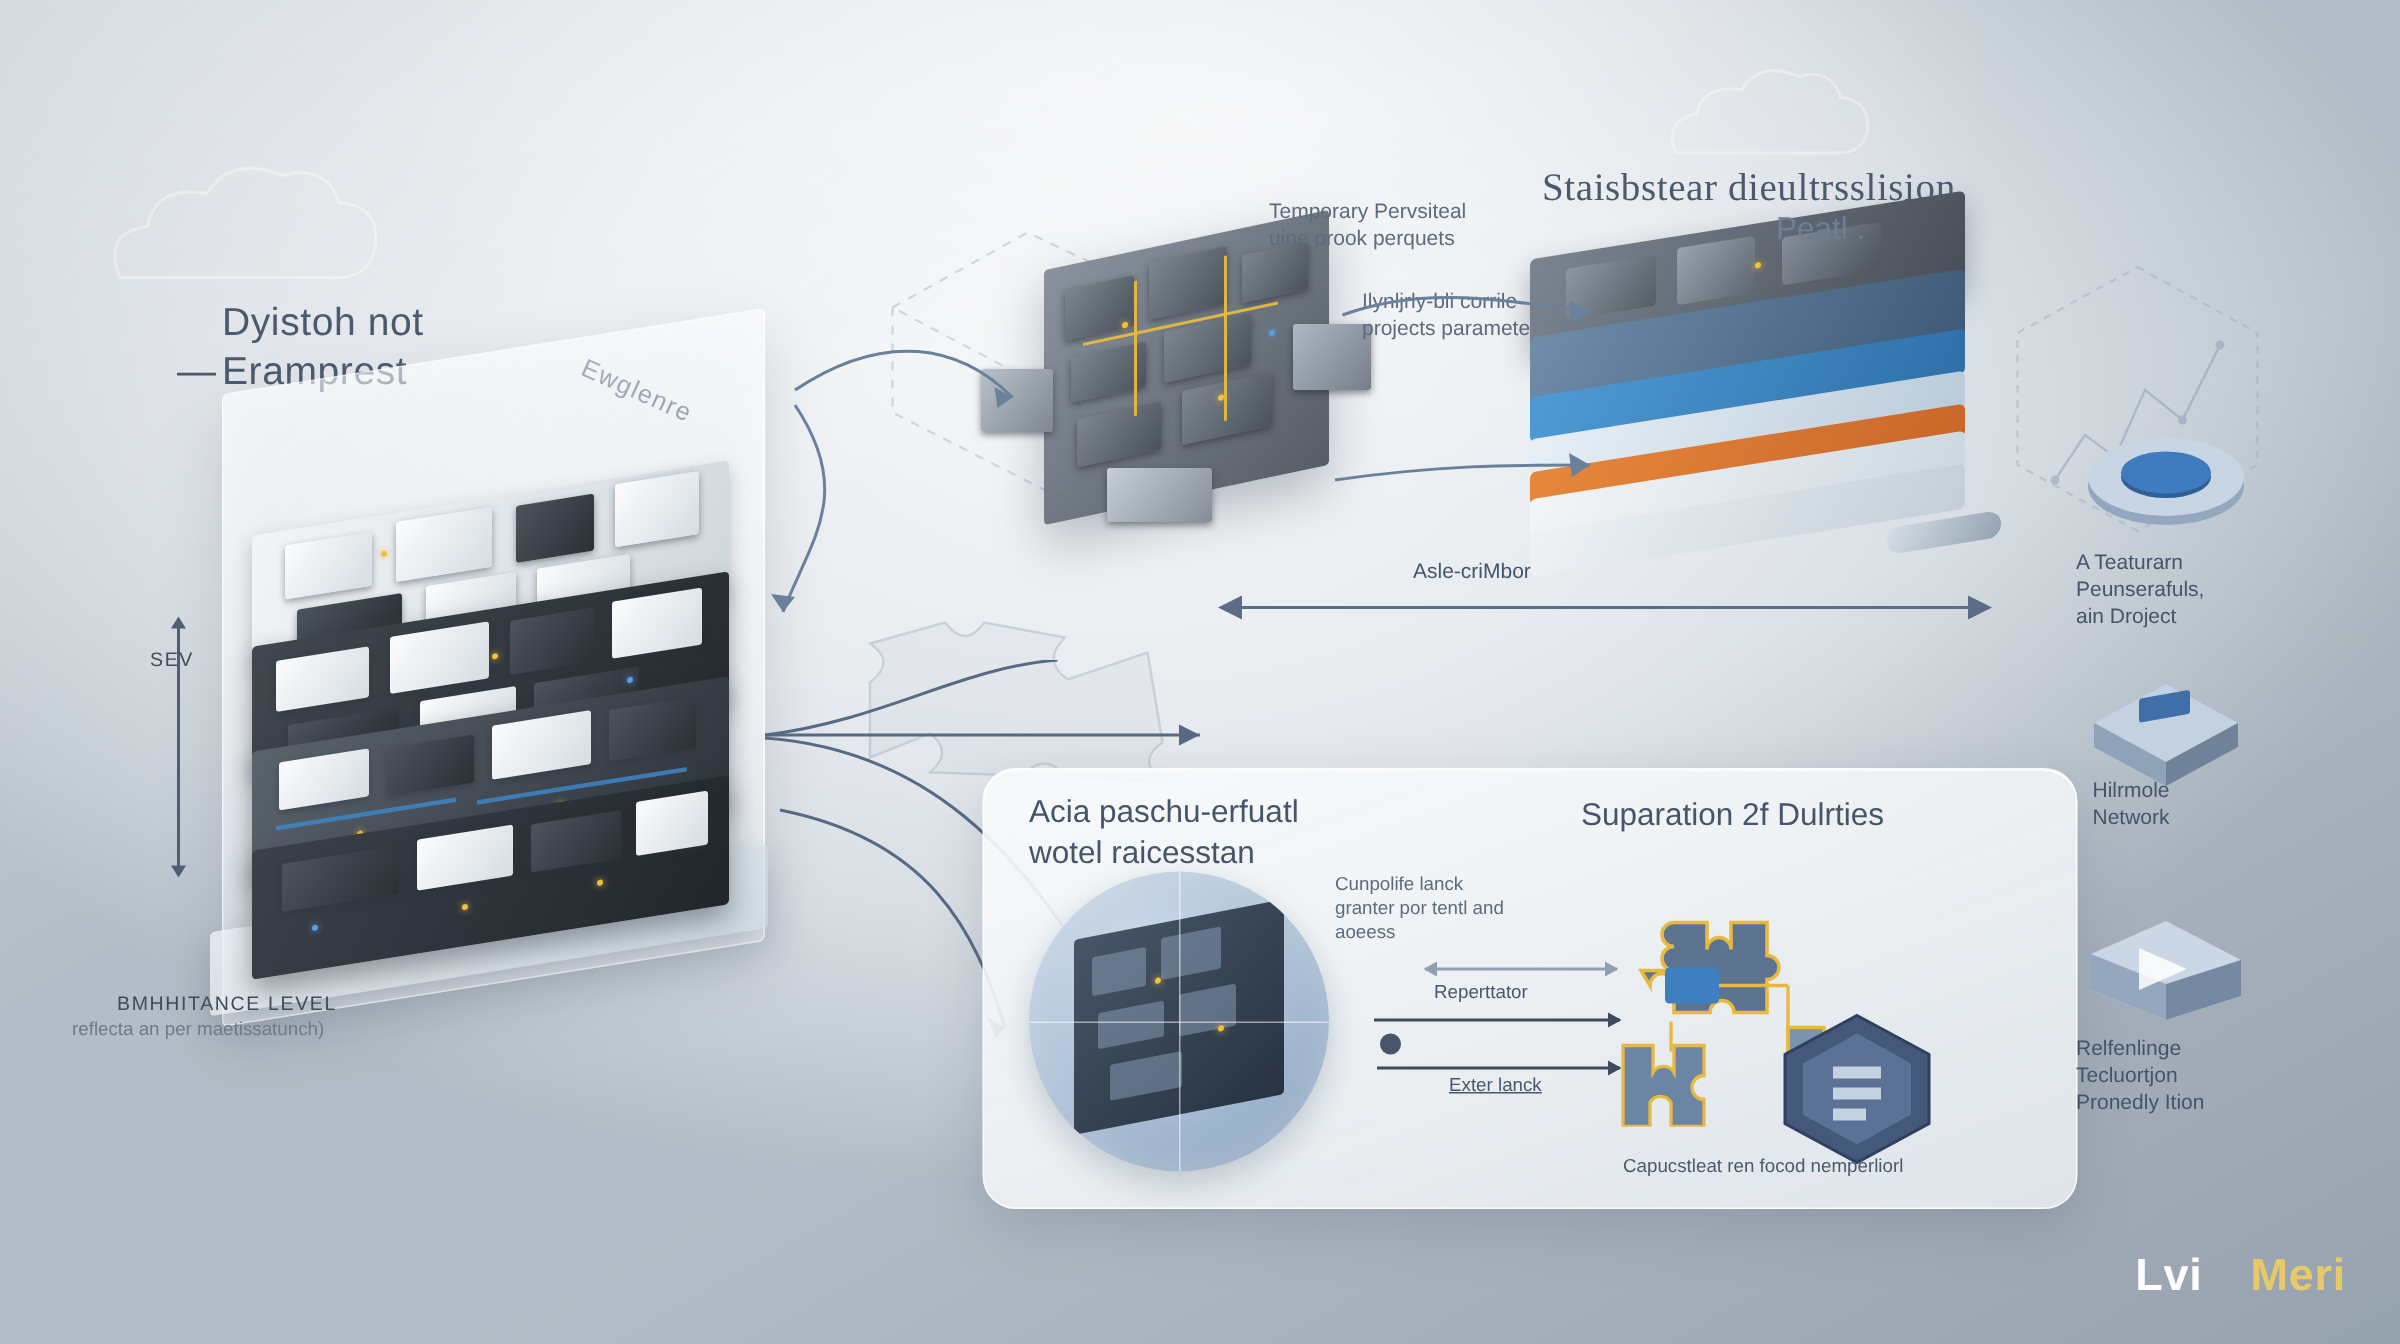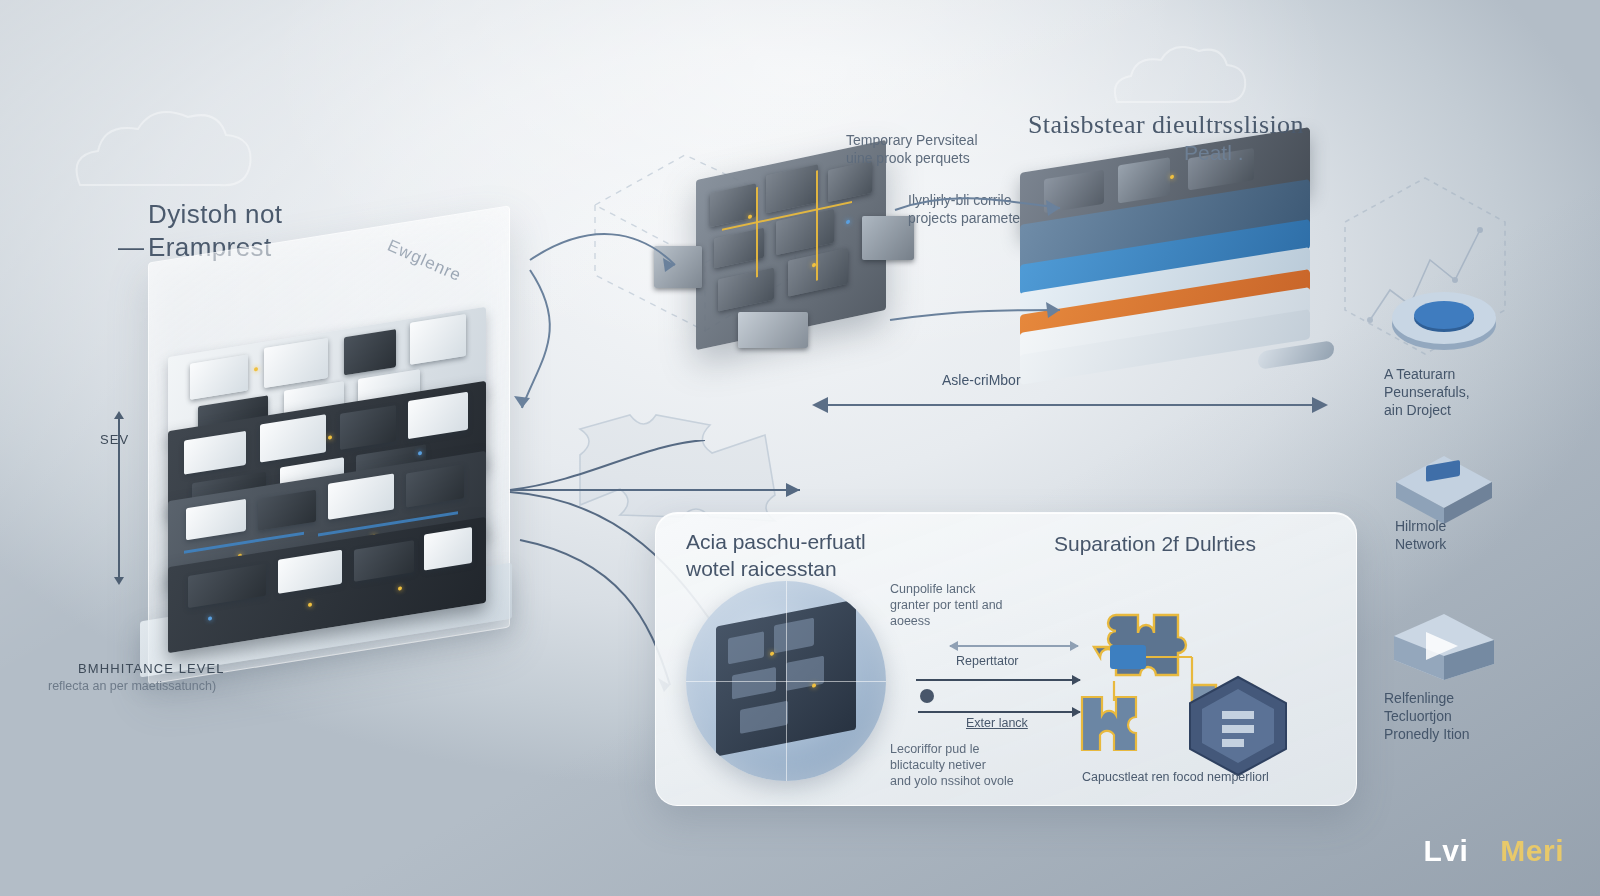--- a/index.html
+++ b/index.html
@@ -124,20 +124,21 @@
   }
   .sp-card { position:absolute; border-radius:3px; }
 
   
   .panel {
     position:absolute; left:655px; top:512px; width:700px; height:292px;
     background: linear-gradient(160deg, rgba(248,250,251,.92), rgba(233,238,242,.86));
     border-radius: 22px;
     box-shadow: 0 14px 36px rgba(80,95,112,.22), inset 0 1px 0 rgba(255,255,255,.9);
     border: 1px solid rgba(255,255,255,.8);
+    padding-left: 28px;
   }
   .panel-sphere {
     position:absolute; left:30px; top:68px; width:200px; height:200px; border-radius:50%;
     background: radial-gradient(circle at 36% 30%, #cfdcea 0%, #aec2d8 48%, #8ea7c2 78%, #7b93ad 100%);
     box-shadow: inset 0 0 30px rgba(255,255,255,.35), 0 8px 22px rgba(80,98,120,.28);
     overflow:hidden;
   }
   .sph-cube {
     position:absolute; left:30px; top:32px; width:140px; height:130px;
     background: linear-gradient(140deg, rgba(60,74,92,.92), rgba(34,44,58,.95));
@@ -357,23 +358,20 @@
         <div class="led" style="left:54px;top:36px;"></div>
         <div class="led" style="left:96px;top:76px;"></div>
       </div>
       <div class="cross-h"></div>
       <div class="cross-v"></div>
     </div>
 
     <div class="tx xs soft" style="left:234px;top:68px;">Cunpolife lanck
 granter por tentl and
 aoeess</div>
-    <div class="tx xs soft" style="left:234px;top:228px;">Lecoriffor pud le
-blictaculty netiver
-and yolo nssihot ovole</div>
 
     <div class="node-dot" style="left:264px;top:176px;"></div>
 
     <div class="flow-arrow lite dual" style="left:294px;top:132px;width:128px;"></div>
     <div class="tx xs" style="left:300px;top:140px;color:#48586c;">Reperttator</div>
 
     <div class="flow-arrow" style="left:260px;top:166px;width:164px;"></div>
     <div class="flow-arrow" style="left:262px;top:198px;width:162px;"></div>
     <div class="tx xs" style="left:310px;top:202px;color:#48586c;text-decoration:underline;">Exter lanck</div>
 

